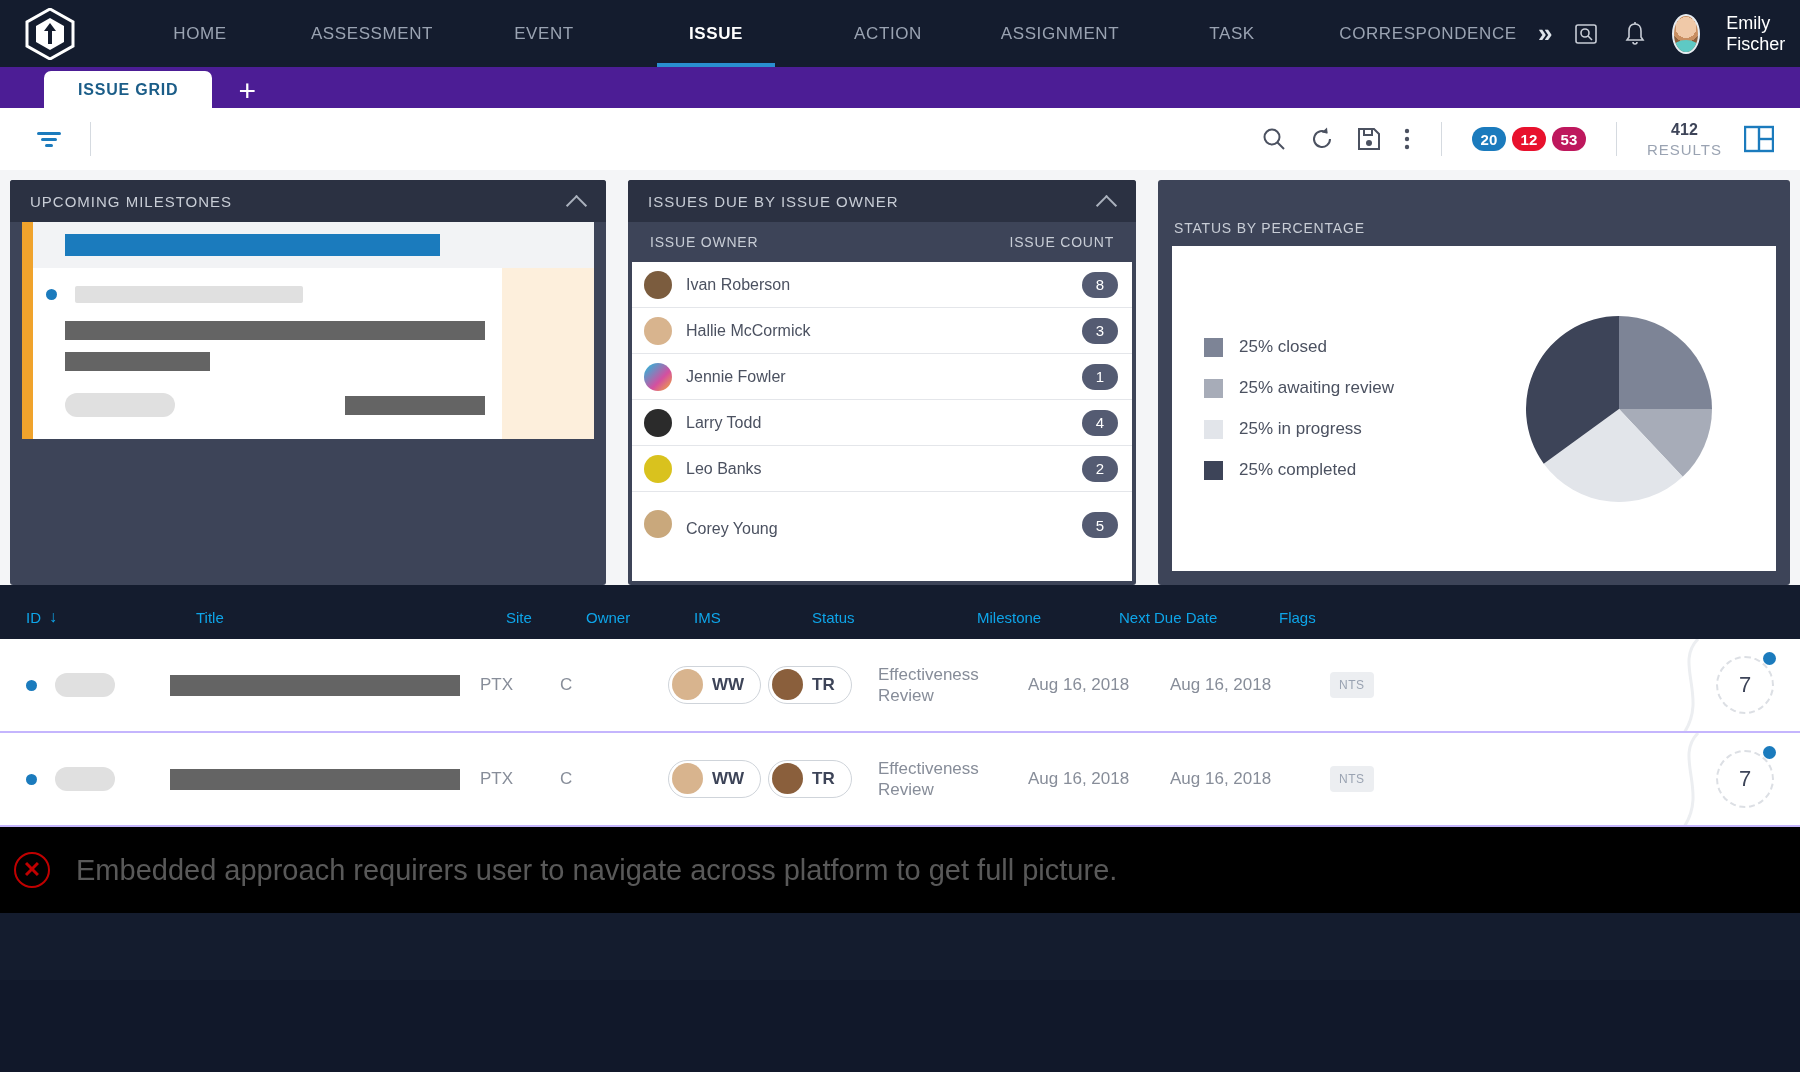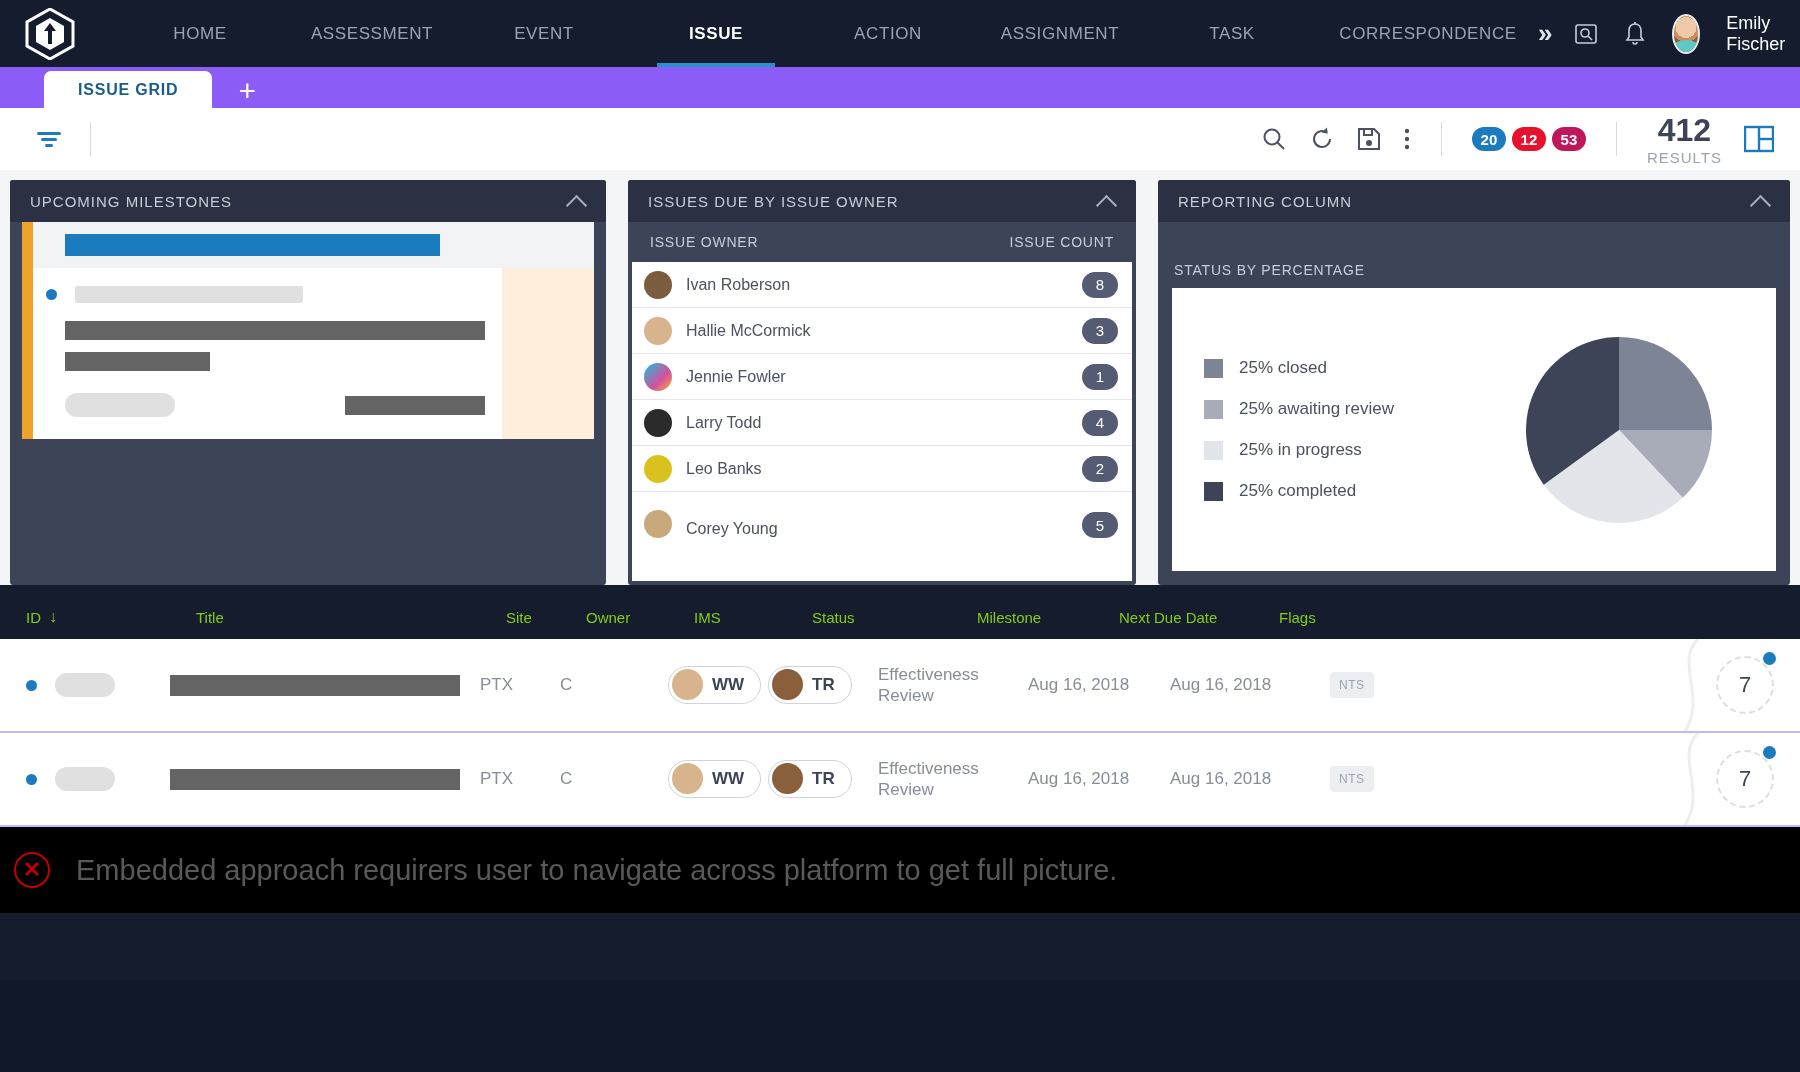--- a/index.html
+++ b/index.html
@@ -37,41 +37,41 @@
     background: radial-gradient(circle at 50% 32%, #f0c9a8 0 38%, #c98f62 38% 52%, #8a5f3c 52% 100%);
     border: 2px solid #e7ecf1; overflow: hidden; position: relative;
   }
   .avatar-img::after {
     content: ""; position: absolute; left: 50%; bottom: -4px; transform: translateX(-50%);
     width: 26px; height: 16px; border-radius: 50% 50% 0 0; background: #5ec9c4;
   }
   .user-name { color: #ffffff; font-size: 18px; }
 
   
-  .tabbar { height: 41px; background: #8b5cf6; display: flex; align-items: flex-end; padding-left: 44px; }
+  .tabbar { height: 41px; background: #4c1d95; display: flex; align-items: flex-end; padding-left: 44px; }
   .tab {
     background: #ffffff; color: #1b5d88; font-size: 16px; font-weight: bold;
     letter-spacing: 0.8px; padding: 0 34px; height: 37px;
     display: flex; align-items: center; border-radius: 7px 7px 0 0; cursor: pointer;
   }
   .tab-add { color: #ffffff; font-size: 30px; font-weight: 300; padding: 0 26px 2px 26px; cursor: pointer; line-height: 1; }
 
   
   .toolbar { height: 62px; background: #ffffff; display: flex; align-items: center; padding: 0 26px 0 26px; }
   .filter-icon { width: 46px; display: flex; flex-direction: column; align-items: center; gap: 3px; cursor: pointer; }
   .filter-icon i { display: block; background: #1b7bbd; height: 3px; border-radius: 2px; }
   .filter-icon i:nth-child(1){ width: 24px; } .filter-icon i:nth-child(2){ width: 16px; } .filter-icon i:nth-child(3){ width: 8px; }
   .tb-divider { width: 1px; height: 34px; background: #d5dae0; margin: 0 22px 0 18px; }
   .tb-spacer { flex: 1; }
   .tb-actions { display: flex; align-items: center; gap: 22px; }
   .badges { display: flex; align-items: center; gap: 6px; }
   .badge { min-width: 34px; height: 24px; border-radius: 12px; color: #fff; font-size: 15px; font-weight: bold;
            display: flex; align-items: center; justify-content: center; padding: 0 7px; cursor: pointer; }
   .results { text-align: center; line-height: 1; }
-  .results .num { font-size: 32px; font-weight: bold; color: #3d4458; }
+  .results .num { font-size: 16px; font-weight: bold; color: #3d4458; }
   .results .lbl { font-size: 15px; color: #9aa3b2; letter-spacing: 1px; margin-top: 4px; display: block; }
 
   
   .widgets { display: flex; gap: 22px; padding: 10px 10px 0 10px; background: #f4f5f7; height: 415px; }
   .card { border-radius: 3px; overflow: hidden; display: flex; flex-direction: column; }
   .card-hd {
     background: #2b3142; color: #c8cdd6; font-size: 15px; letter-spacing: 1px;
     height: 42px; display: flex; align-items: center; justify-content: space-between; padding: 0 20px;
   }
   .chev-up { width: 18px; height: 18px; position: relative; cursor: pointer; }
@@ -113,21 +113,21 @@
   .rp-sub { color: #c8cdd6; font-size: 14px; letter-spacing: 0.8px; padding: 12px 0 10px 16px; margin-top: 28px; }
   .rp-panel { background: #ffffff; margin: 0 14px 14px 14px; flex: 1; display: flex; align-items: center; padding: 0 10px; }
   .legend { width: 290px; padding-left: 22px; }
   .lg-row { display: flex; align-items: center; margin-bottom: 21px; }
   .lg-sw { width: 19px; height: 19px; margin-right: 16px; flex: 0 0 19px; }
   .lg-tx { color: #4b5160; font-size: 17px; }
   .pie-wrap { flex: 1; display: flex; align-items: center; justify-content: center; }
 
   
   .grid { background: #141c2e; padding-top: 10px; }
-  .grid-head { display: flex; align-items: center; height: 44px; color: #84cc16; font-size: 15px; padding-left: 26px; }
+  .grid-head { display: flex; align-items: center; height: 44px; color: #0ea5e9; font-size: 15px; padding-left: 26px; }
   .grid-row { display: flex; align-items: center; height: 94px; background: #ffffff; border-bottom: 2px solid #c4b5fd; position: relative; }
   .c-id    { width: 170px; display: flex; align-items: center; }
   .c-title { width: 310px; }
   .c-site  { width: 80px; }
   .c-owner { width: 108px; }
   .c-ims   { width: 118px; }
   .c-status{ width: 165px; }
   .c-miles { width: 142px; }
   .c-due   { width: 160px; }
   .c-flags { width: 240px; }
@@ -331,24 +331,20 @@
         </div>
         <div class="ow-row">
           <div class="ow-av" style="background:#c9a87c"></div>
           <div class="ow-name">Corey Young</div>
           <div class="ow-count">5</div>
         </div>
       </div>
     </div>
 
     <div class="card card-report">
-      <div class="card-hd">
-        <span>REPORTING COLUMN</span>
-        <span class="chev-up"></span>
-      </div>
       <div class="rp-sub">STATUS BY PERCENTAGE</div>
       <div class="rp-panel">
         <div class="legend">
           <div class="lg-row">
             <span class="lg-sw" style="background:#7d8496"></span>
             <span class="lg-tx">25% closed</span>
           </div>
           <div class="lg-row">
             <span class="lg-sw" style="background:#a7acb8"></span>
             <span class="lg-tx">25% awaiting review</span>

